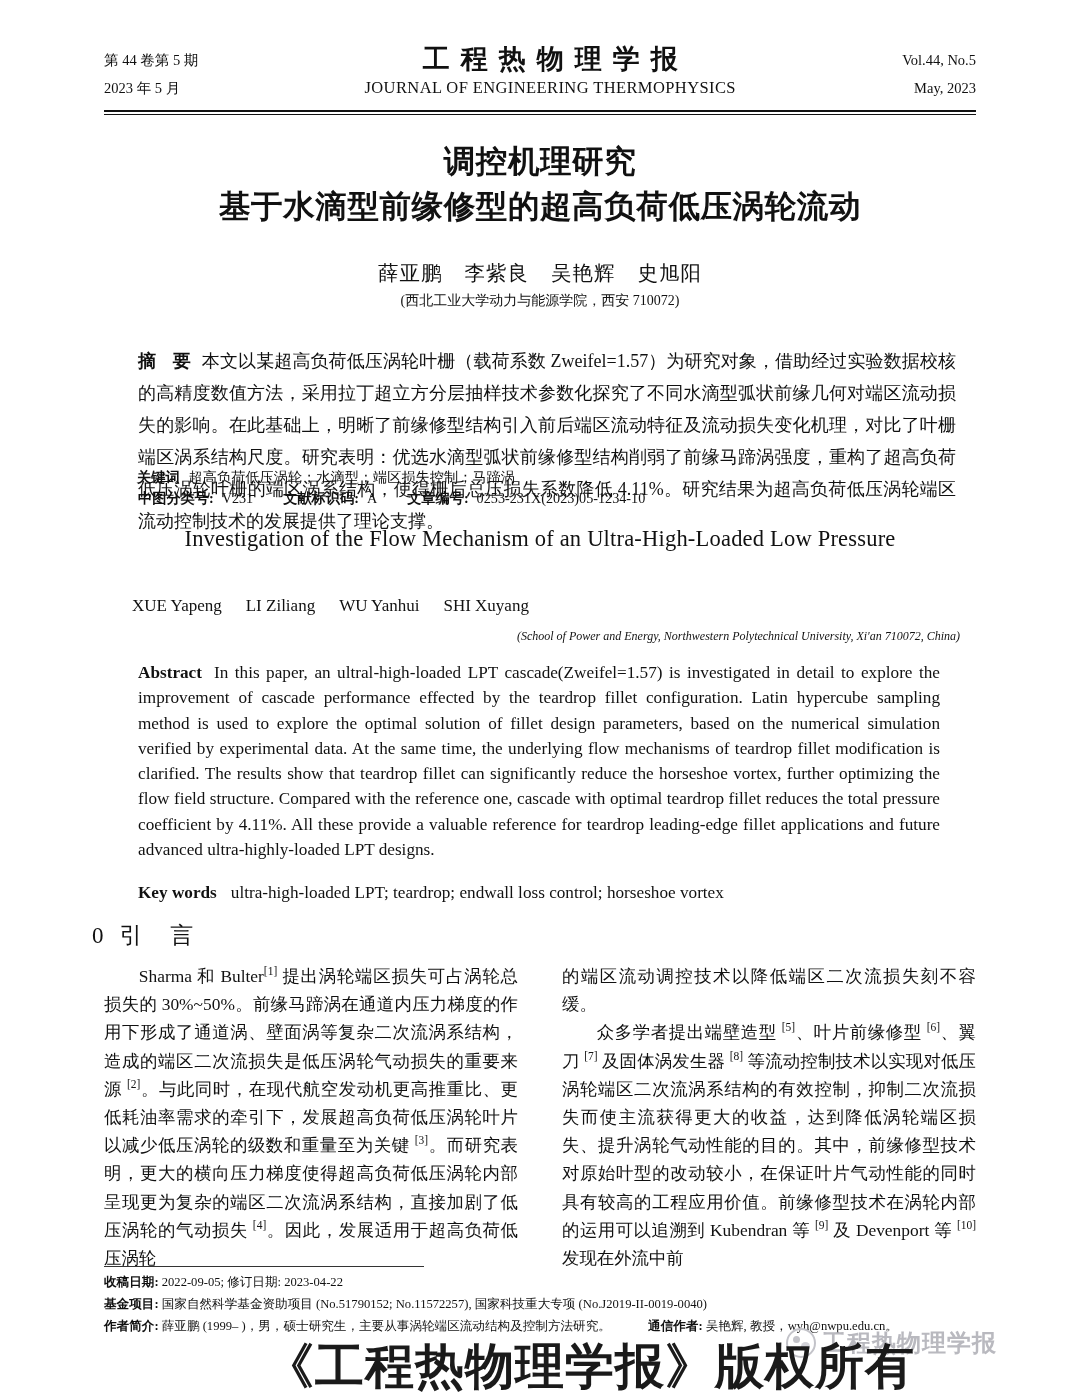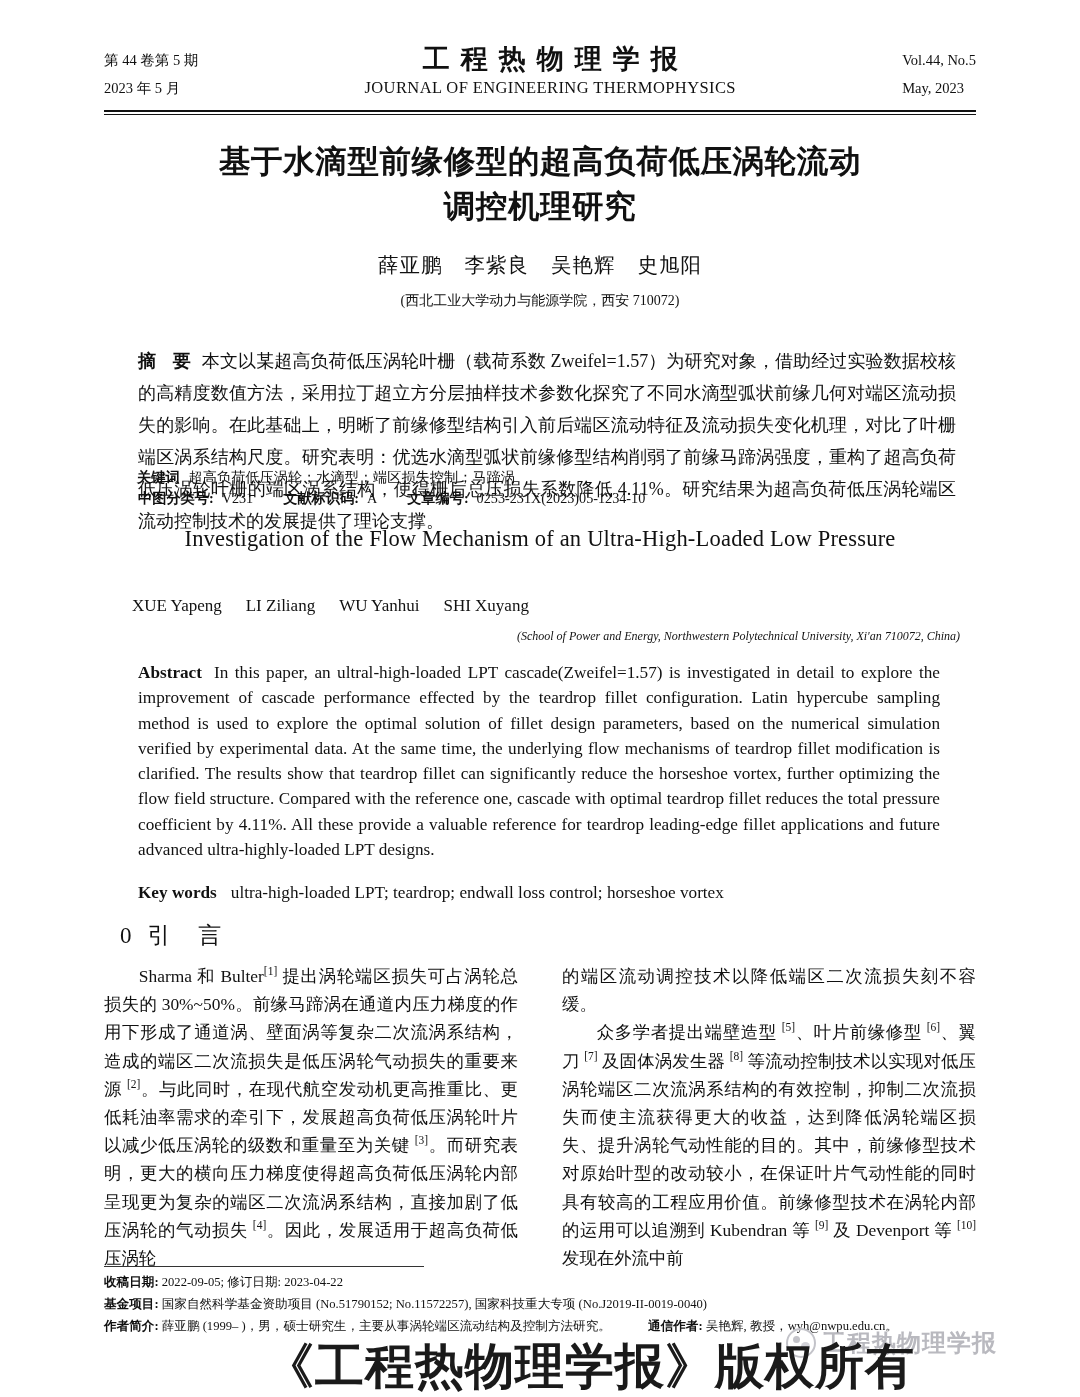--- a/index.html
+++ b/index.html
@@ -28,21 +28,21 @@
     align-items: flex-start;
     justify-content: space-between;
   }
   .mast-side {
     font-family: "Liberation Serif", "DejaVu Serif", serif;
     font-size: 14.5px;
     line-height: 1.95;
     white-space: nowrap;
     padding-top: 2px;
   }
-  .mast-side.right { text-align: left; }
+  .mast-side.right { text-align: right; }
   .mast-center {
     text-align: center;
     flex: 1;
   }
   .journal-cn {
     font-family: "Liberation Serif", "DejaVu Serif", serif;
     font-size: 27px;
     font-weight: 700;
     letter-spacing: 11px;
     padding-left: 11px;
@@ -74,21 +74,21 @@
     width: 840px;
     text-align: center;
     font-size: 31.5px;
     font-weight: 700;
     line-height: 1.42;
     letter-spacing: 0.6px;
   }
   .authors-cn {
     position: absolute;
     left: 120px;
-    top: 251px;
+    top: 259px;
     width: 840px;
     text-align: center;
     font-size: 20.5px;
     letter-spacing: 1px;
   }
   .authors-cn span { margin: 0 11px; }
   .affil-cn {
     position: absolute;
     left: 120px;
     top: 292px;
@@ -181,21 +181,21 @@
     top: 880px;
     width: 802px;
     font-size: 17.2px;
     line-height: 1.47;
   }
   .kw-en .lbl { font-weight: 700; margin-right: 14px; }
 
   
   .sec-head {
     position: absolute;
-    left: 120px;
+    left: 92px;
     top: 920px;
     font-size: 23px;
     letter-spacing: 2px;
   }
   .sec-head .num { margin-right: 14px; }
   .sec-head .txt { letter-spacing: 11px; }
 
   
   .col {
     position: absolute;
@@ -299,22 +299,22 @@
       <div class="journal-en">JOURNAL OF ENGINEERING THERMOPHYSICS</div>
     </div>
     <div class="mast-side right">
       <div>Vol.44, No.5</div>
       <div>May, 2023</div>
     </div>
   </div>
   <div class="rule-double"></div>
 
   <div class="title-cn">
+    <div>调控机理研究</div>
     <div>基于水滴型前缘修型的超高负荷低压涡轮流动</div>
-    <div>调控机理研究</div>
   </div>
   <div class="authors-cn"><span>薛亚鹏</span><span>李紫良</span><span>吴艳辉</span><span>史旭阳</span></div>
   <div class="affil-cn">(西北工业大学动力与能源学院，西安  710072)</div>
 
   <div class="abs-cn">
     <span class="lbl">摘 要</span><span>本文以某超高负荷低压涡轮叶栅（载荷系数 Zweifel=1.57）为研究对象，借助经过实验数据校核的高精度数值方法，采用拉丁超立方分层抽样技术参数化探究了不同水滴型弧状前缘几何对端区流动损失的影响。在此基础上，明晰了前缘修型结构引入前后端区流动特征及流动损失变化机理，对比了叶栅端区涡系结构尺度。研究表明：优选水滴型弧状前缘修型结构削弱了前缘马蹄涡强度，重构了超高负荷低压涡轮叶栅的端区涡系结构，使得栅后总压损失系数降低 4.11%。研究结果为超高负荷低压涡轮端区流动控制技术的发展提供了理论支撑。</span>
   </div>
 
   <div class="kw-cn">
     <span class="lbl">关键词</span><span>超高负荷低压涡轮；水滴型；端区损失控制；马蹄涡</span>

